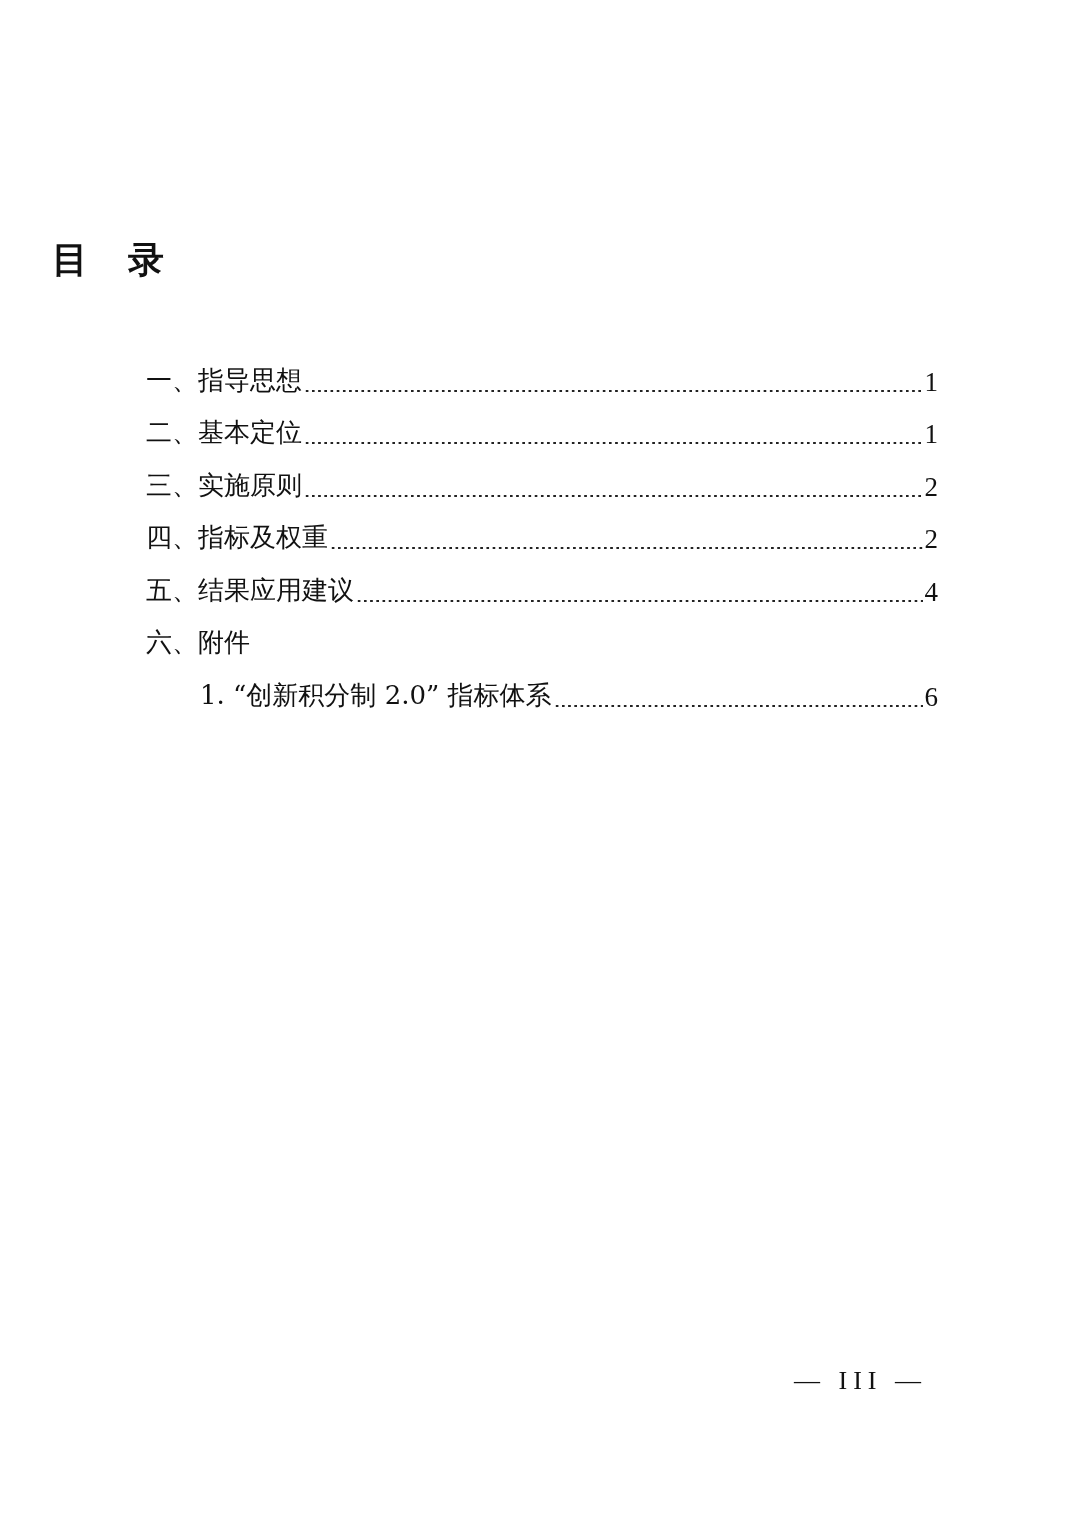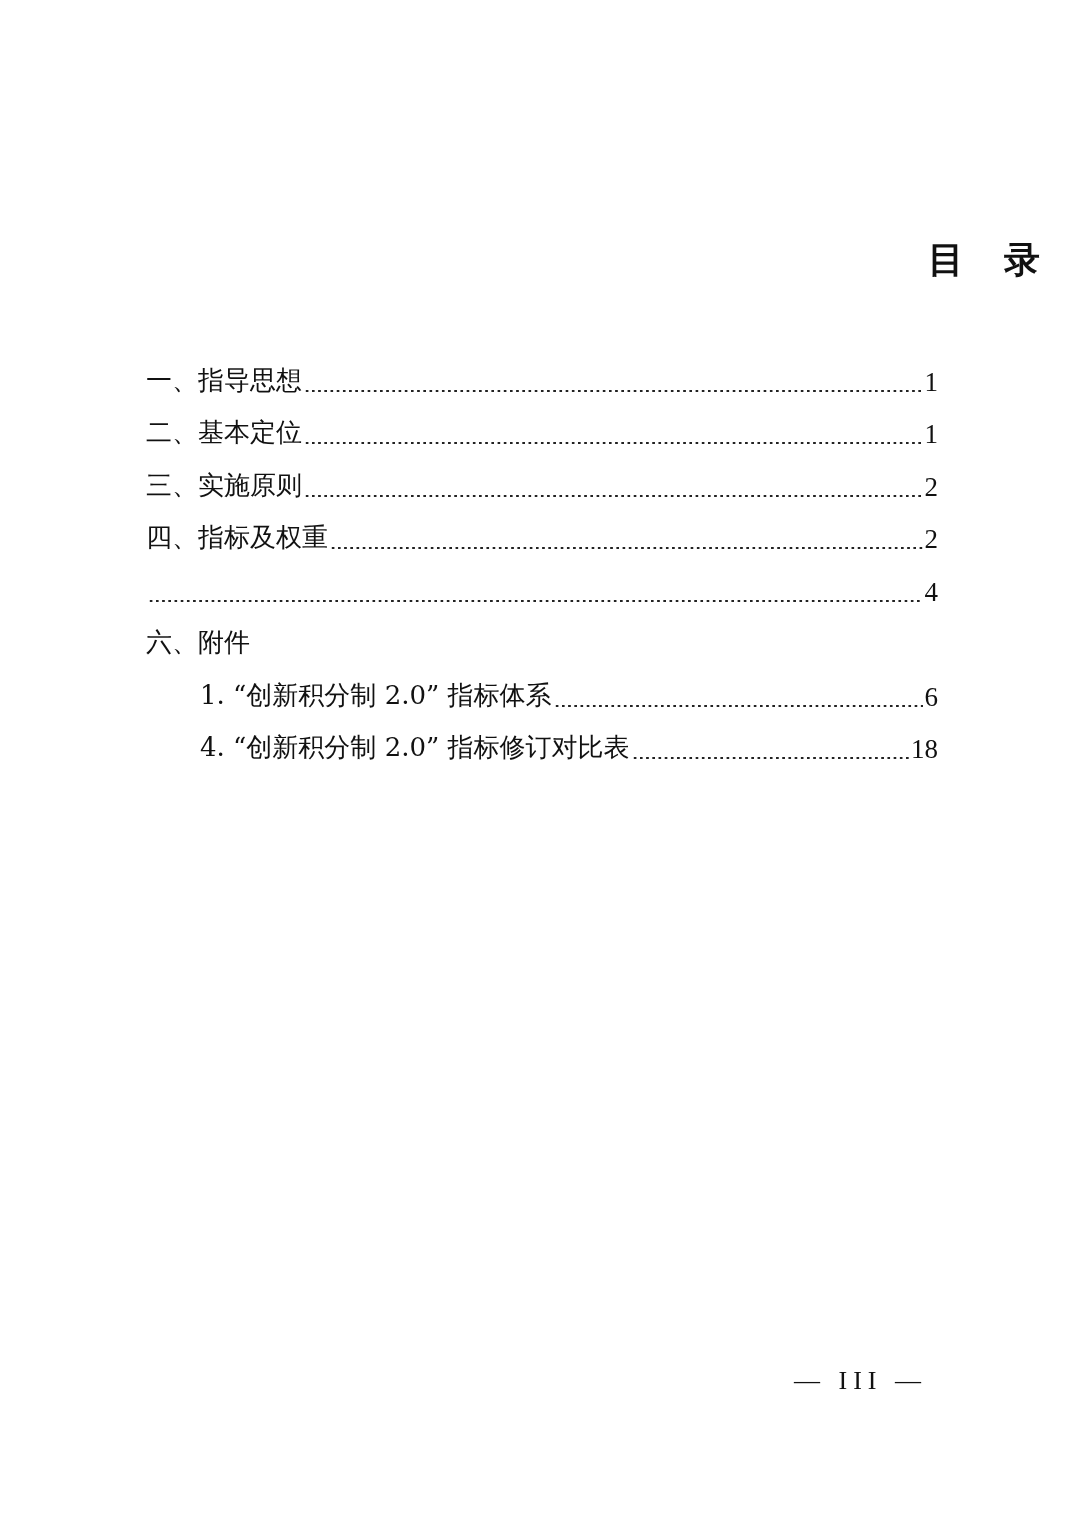--- a/index.html
+++ b/index.html
@@ -3,21 +3,21 @@
 <meta charset="utf-8">
 <style>
   html, body { margin: 0; padding: 0; background: #ffffff; }
   body {
     width: 1080px; height: 1527px; position: relative; overflow: hidden;
     color: #111111;
     font-family: "DejaVu Serif", "Liberation Serif", serif;
   }
   .title {
     position: absolute; top: 236px; left: 0; width: 1080px;
-    text-align: right; font-size: 36px; letter-spacing: 40px;
+    text-align: left; font-size: 36px; letter-spacing: 40px;
     font-family: "DejaVu Sans", "Liberation Sans", sans-serif;
     font-weight: bold; padding-left: 52px; box-sizing: border-box;
   }
   .toc { position: absolute; left: 146px; top: 345px; width: 792px; }
   .row {
     height: 52.5px; display: flex; align-items: flex-end;
     font-size: 26px; white-space: nowrap;
   }
   .row.sub { padding-left: 54px; }
   .label { flex: 0 0 auto; }
@@ -54,31 +54,27 @@
     <span class="label">三、实施原则</span>
     <span class="leader"></span>
     <span class="page">2</span>
   </div>
   <div class="row">
     <span class="label">四、指标及权重</span>
     <span class="leader"></span>
     <span class="page">2</span>
   </div>
   <div class="row">
+    <span class="label">五、结果应用建议</span>
     <span class="leader"></span>
     <span class="page">4</span>
   </div>
   <div class="row">
     <span class="label">六、附件</span>
   </div>
   <div class="row sub">
     <span class="label">1. “创新积分制 2.0” 指标体系</span>
     <span class="leader"></span>
     <span class="page">6</span>
   </div>
-  <div class="row sub">
-    <span class="label">4. “创新积分制 2.0” 指标修订对比表</span>
-    <span class="leader"></span>
-    <span class="page">18</span>
-  </div>
 </div>
 
 <div class="footer">— III —</div>
 
 </body></html>

